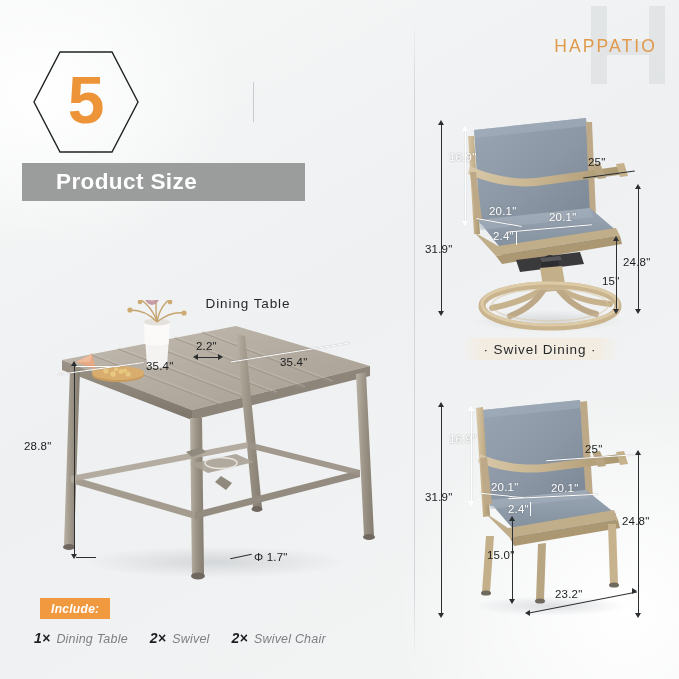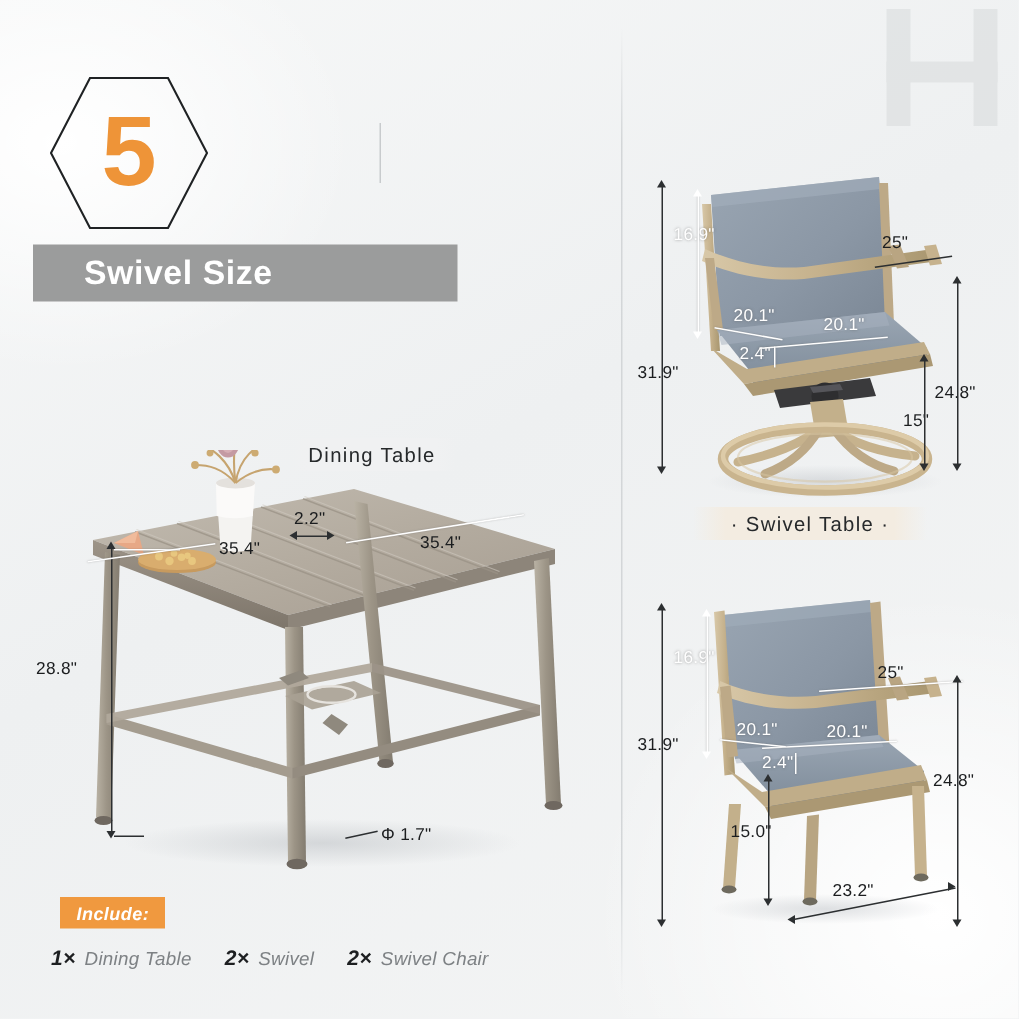--- a/index.html
+++ b/index.html
@@ -100,31 +100,32 @@
 </head>
 <body>
 
 <div id="page">
 
   <div class="wm-h">
     <div class="v l"></div>
       <div class="v r"></div>
       <div class="bar"></div>
   </div>
+  <div class="logo">HAPPATIO</div>
 
   <div class="hexwrap">
     <svg viewBox="0 0 112 108" width="112" height="108" aria-hidden="true">
       <polygon points="30,4 82,4 108,54 82,104 30,104 4,54" fill="none" stroke="#1f2224" stroke-width="1.4"></polygon>
     </svg>
     <div class="hexnum">5</div>
   </div>
   <div class="vrule"></div>
 
   <div class="pbar">
-    <span>Swivel  Size</span>
+    <span>Product  Size</span>
   </div>
 
   <div class="vdiv"></div>
 
   <div class="tbl">
     <svg viewBox="0 0 345 285" width="345" height="285">
       <defs>
         <linearGradient id="gTop" x1="0" y1="0" x2="1" y2="1">
           <stop offset="0%" stop-color="#c2bbb0"></stop>
             <stop offset="50%" stop-color="#b4aca0"></stop>
@@ -331,21 +332,21 @@
   <div class="ah up" style="left:635px; top:184px;"></div>
   <div class="ah down" style="left:635px; top:309px;"></div>
   <div class="ln v" style="left:616px; top:240px; height:70px;"></div>
   <div class="ah up" style="left:613px; top:236px;"></div>
   <div class="ah down" style="left:613px; top:309px;"></div>
   <div class="ln h wh" style="left:506px; top:228px; width:86px; transform:rotate(-5deg);"></div>
   <div class="ln h wh" style="left:476px; top:222px; width:46px; transform:rotate(10deg);"></div>
   <div class="ln v wh" style="left:516px; top:231px; height:14px;"></div>
 
   <div class="band cream" style="left:462px; top:338px; width:156px;">
-    <span>· Swivel Table ·</span>
+    <span>· Swivel Dining ·</span>
   </div>
 
   <div class="sofa" style="left:440px; top:386px; width:215px; height:232px;">
     <svg viewBox="0 0 215 232" width="215" height="232">
       <ellipse cx="110" cy="220" rx="76" ry="10" fill="url(#sh2)"></ellipse>
 
       <path d="M42,24 L140,14 L148,108 L50,120 Z" fill="url(#cu1)"></path>
       <path d="M42,24 L140,14 L141,22 L43,32 Z" fill="#a3afbc" opacity=".55"></path>
 
       <path d="M36,22 L43,21 L50,130 L43,131 Z" fill="url(#wd1)"></path>

